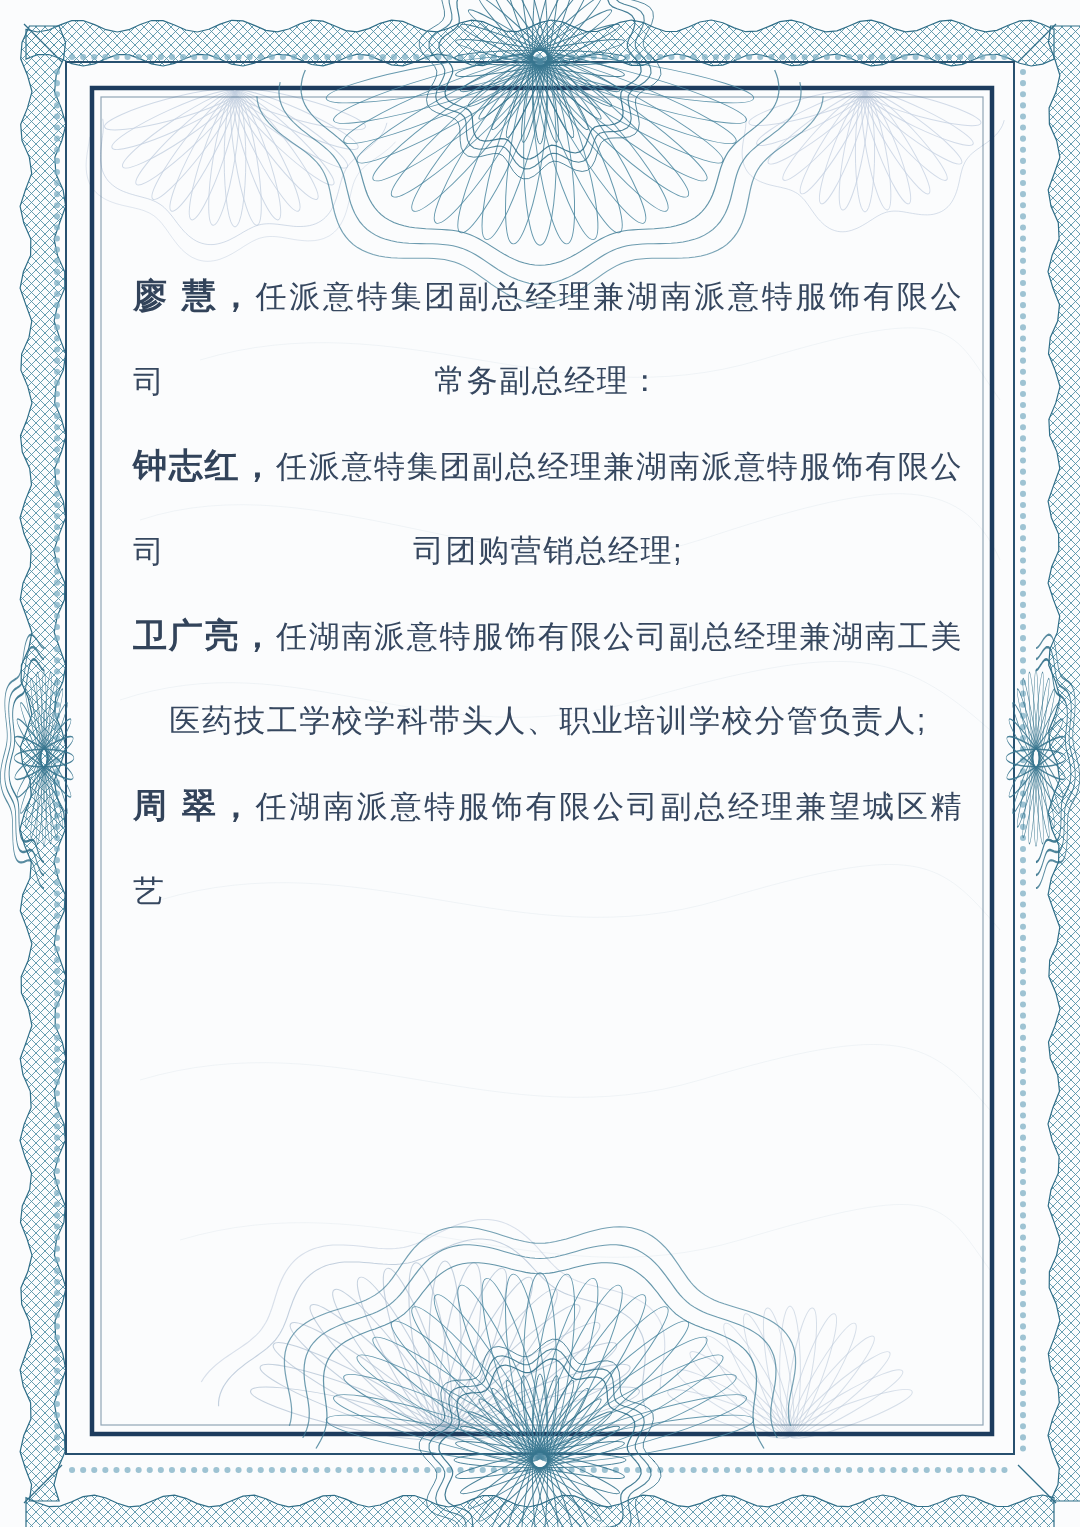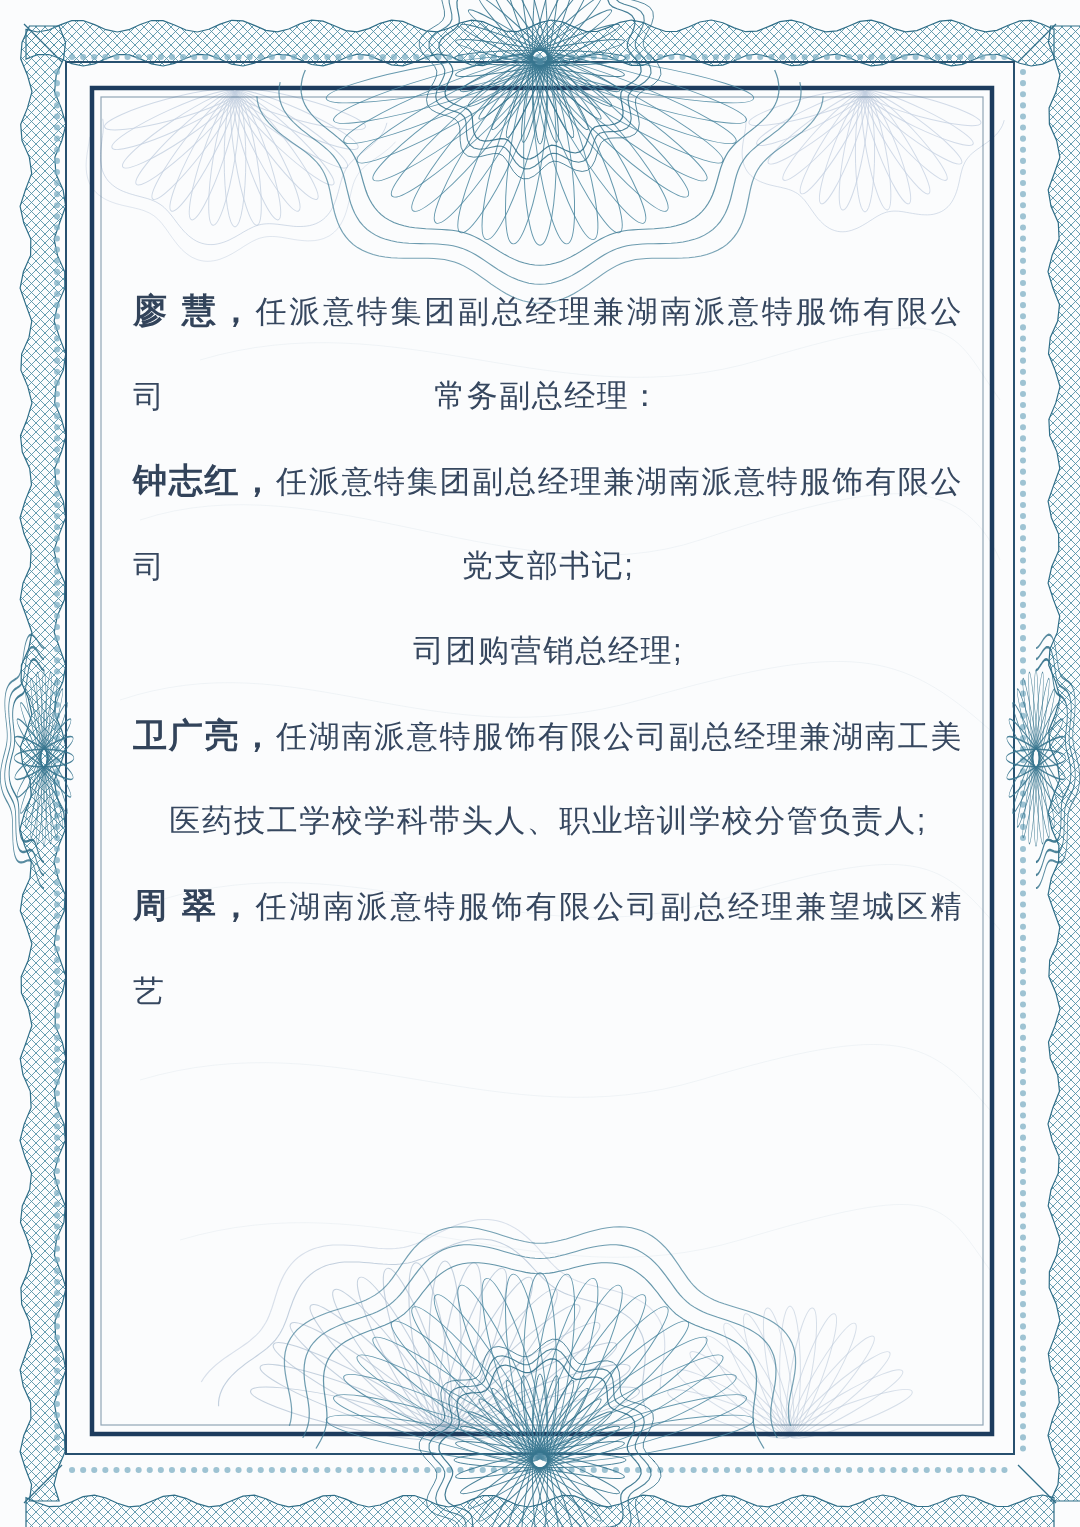--- a/index.html
+++ b/index.html
@@ -13,21 +13,21 @@
     position:relative;
     width:1080px;height:1527px;
     background:#fbfcfd;
   }
   svg.deco{
     position:absolute;left:0;top:0;
     pointer-events:none;
   }
   .text-block{
     position:absolute;
-    left:133px;top:268px;
+    left:133px;top:253px;
     width:830px;
     z-index:5;
   }
   .entry{margin:0;padding:0;}
   .line{
     display:block;
     height:85px;
     line-height:85px;
     font-size:31px;
     letter-spacing:1.5px;
@@ -308,21 +308,20 @@
 
   <div class="text-block">
 
     <div class="entry">
       <span class="line fill"><span class="person">廖 慧，</span><span>任派意特集团副总经理兼湖南派意特服饰有限公司</span></span>
       <span class="line">常务副总经理：</span>
     </div>
 
     <div class="entry">
       <span class="line fill"><span class="person">钟志红，</span><span>任派意特集团副总经理兼湖南派意特服饰有限公司</span></span>
-      <span class="line">党支部书记;</span>
     </div>
 
     <div class="entry">
       <span class="line">司团购营销总经理;</span>
     </div>
 
 
     <div class="entry">
       <span class="line fill"><span class="person">卫广亮，</span><span>任湖南派意特服饰有限公司副总经理兼湖南工美</span></span>
       <span class="line">医药技工学校学科带头人、职业培训学校分管负责人;</span>

